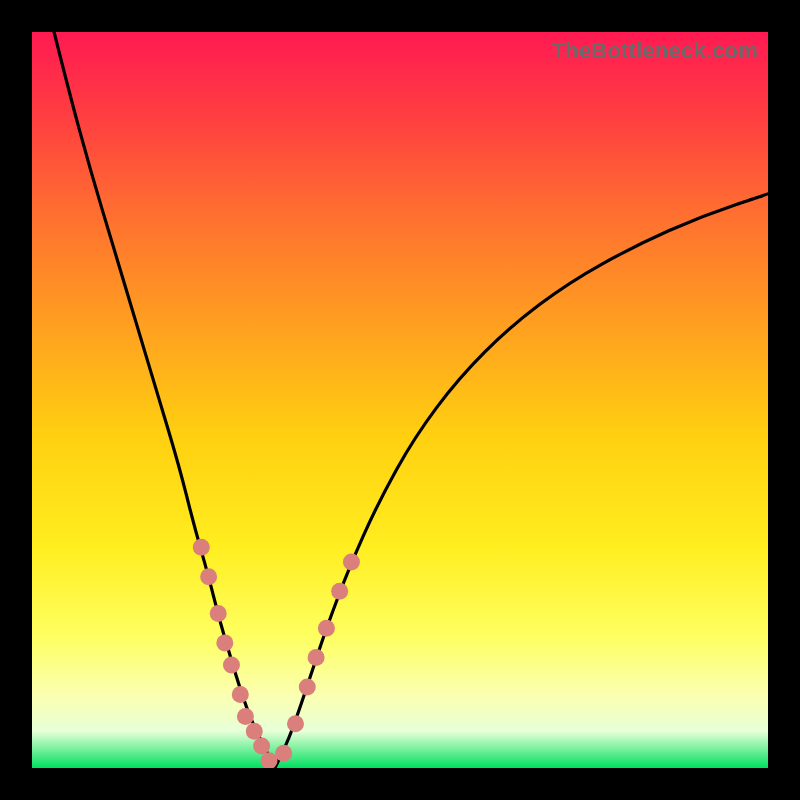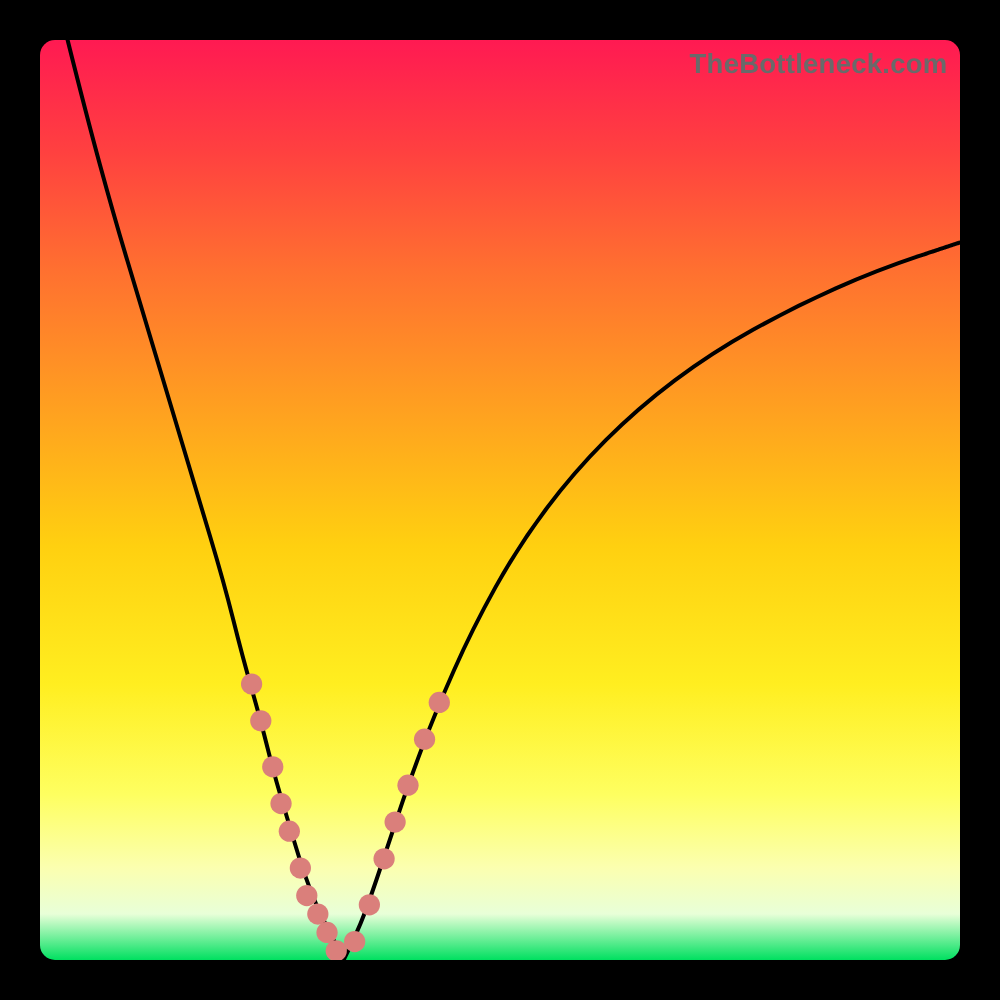--- a/index.html
+++ b/index.html
@@ -20,21 +20,20 @@
       #ff1a52 0%,
       #ff4040 12%,
       #ff7030 25%,
       #ffa020 40%,
       #ffd010 55%,
       #ffee20 70%,
       #feff60 82%,
       #fbffb0 90%,
       #e8ffd8 95%,
       #00e060 100%);
-    border-radius: 12px;
   }
   .watermark {
     position: absolute;
     top: 6px;
     right: 10px;
     font-family: Arial, Helvetica, sans-serif;
     font-size: 22px;
     font-weight: 600;
     color: #6a6a6a;
     letter-spacing: 0.2px;

